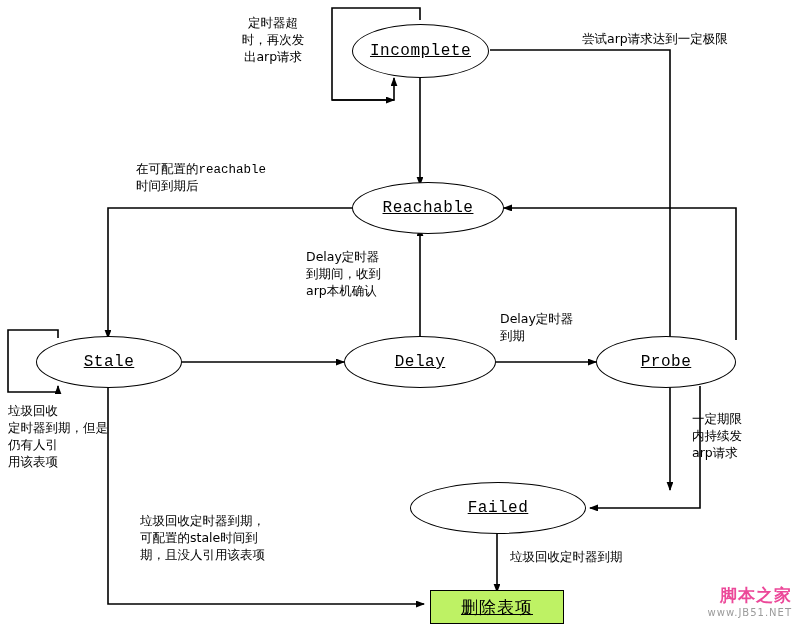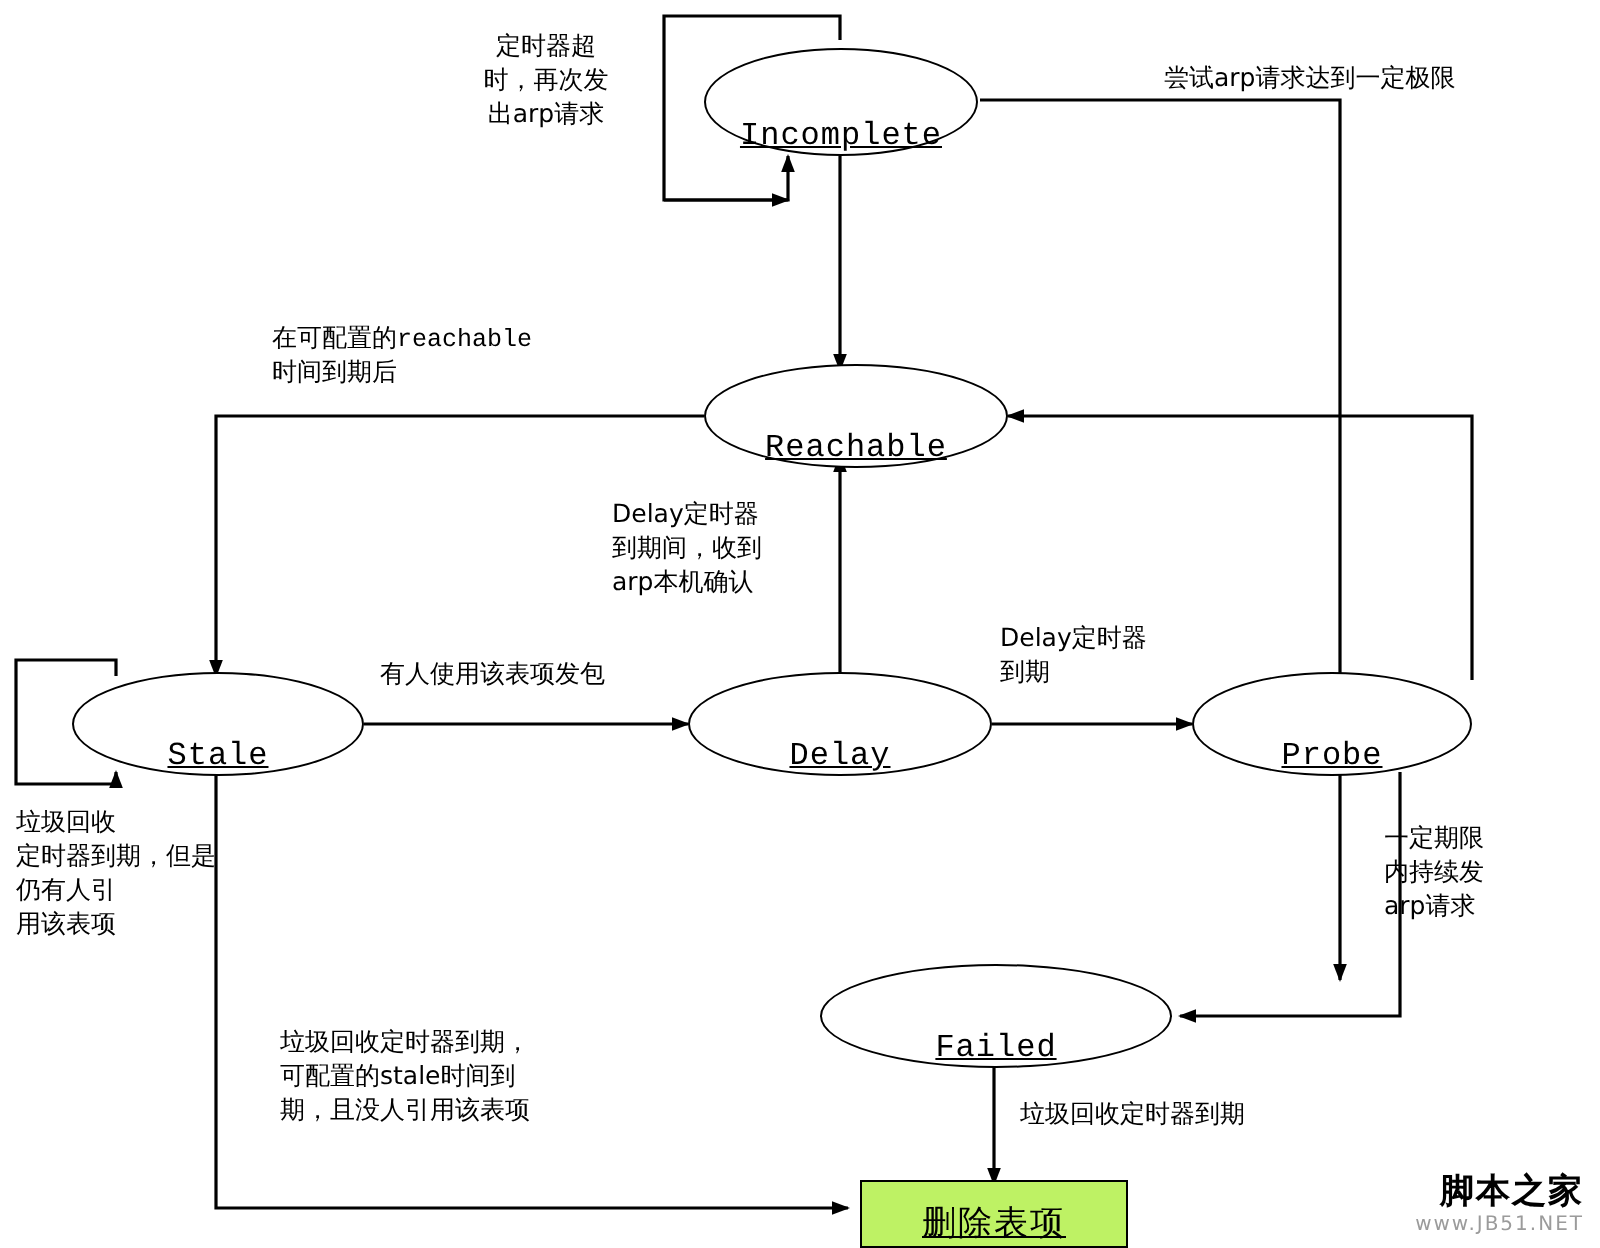--- a/index.html
+++ b/index.html
@@ -18,21 +18,21 @@
   svg#wires {
     position: absolute;
     left: 0;
     top: 0;
     width: 800px;
     height: 624px;
   }
   .node {
     position: absolute;
     display: flex;
-    align-items: flex-end;
+    align-items: center;
     justify-content: center;
     box-sizing: border-box;
   }
   .node.ellipse {
     border: 1.6px solid #000;
     border-radius: 50%;
     background: #ffffff;
   }
   .node.rect {
     border: 1.6px solid #000;
@@ -60,21 +60,21 @@
     white-space: pre-line;
   }
   .edge-label.center { text-align: center; }
   .edge-label.left { text-align: left; }
   .watermark {
     position: absolute;
     text-align: right;
     font-family: "DejaVu Sans", sans-serif;
   }
   .watermark .wm-main {
-    color: #000000;
+    color: #ec4899;
     font-size: 17px;
     font-weight: bold;
     letter-spacing: 1px;
     display: block;
   }
   .watermark .wm-sub {
     color: #9b9b9b;
     font-size: 10px;
     letter-spacing: 1px;
     display: block;
@@ -157,21 +157,20 @@
 
 
   <div class="edge-label left" style="left:136px; top:162px; width:180px;font-family:Liberation Mono, monospace;">在可配置的reachable
 时间到期后</div>
 
 
   <div class="edge-label left" style="left:306px; top:248px; width:130px;">Delay定时器
 到期间，收到
 arp本机确认</div>
 
-  <div class="edge-label left" style="left:190px; top:328px; width:180px;">有人使用该表项发包</div>
 
   <div class="edge-label left" style="left:500px; top:310px; width:120px;">Delay定时器
 到期</div>
 
   <div class="edge-label left" style="left:8px; top:402px; width:110px;">垃圾回收
 定时器到期，但是
 仍有人引
 用该表项</div>
 
   <div class="edge-label left" style="left:692px; top:410px; width:100px;">一定期限

